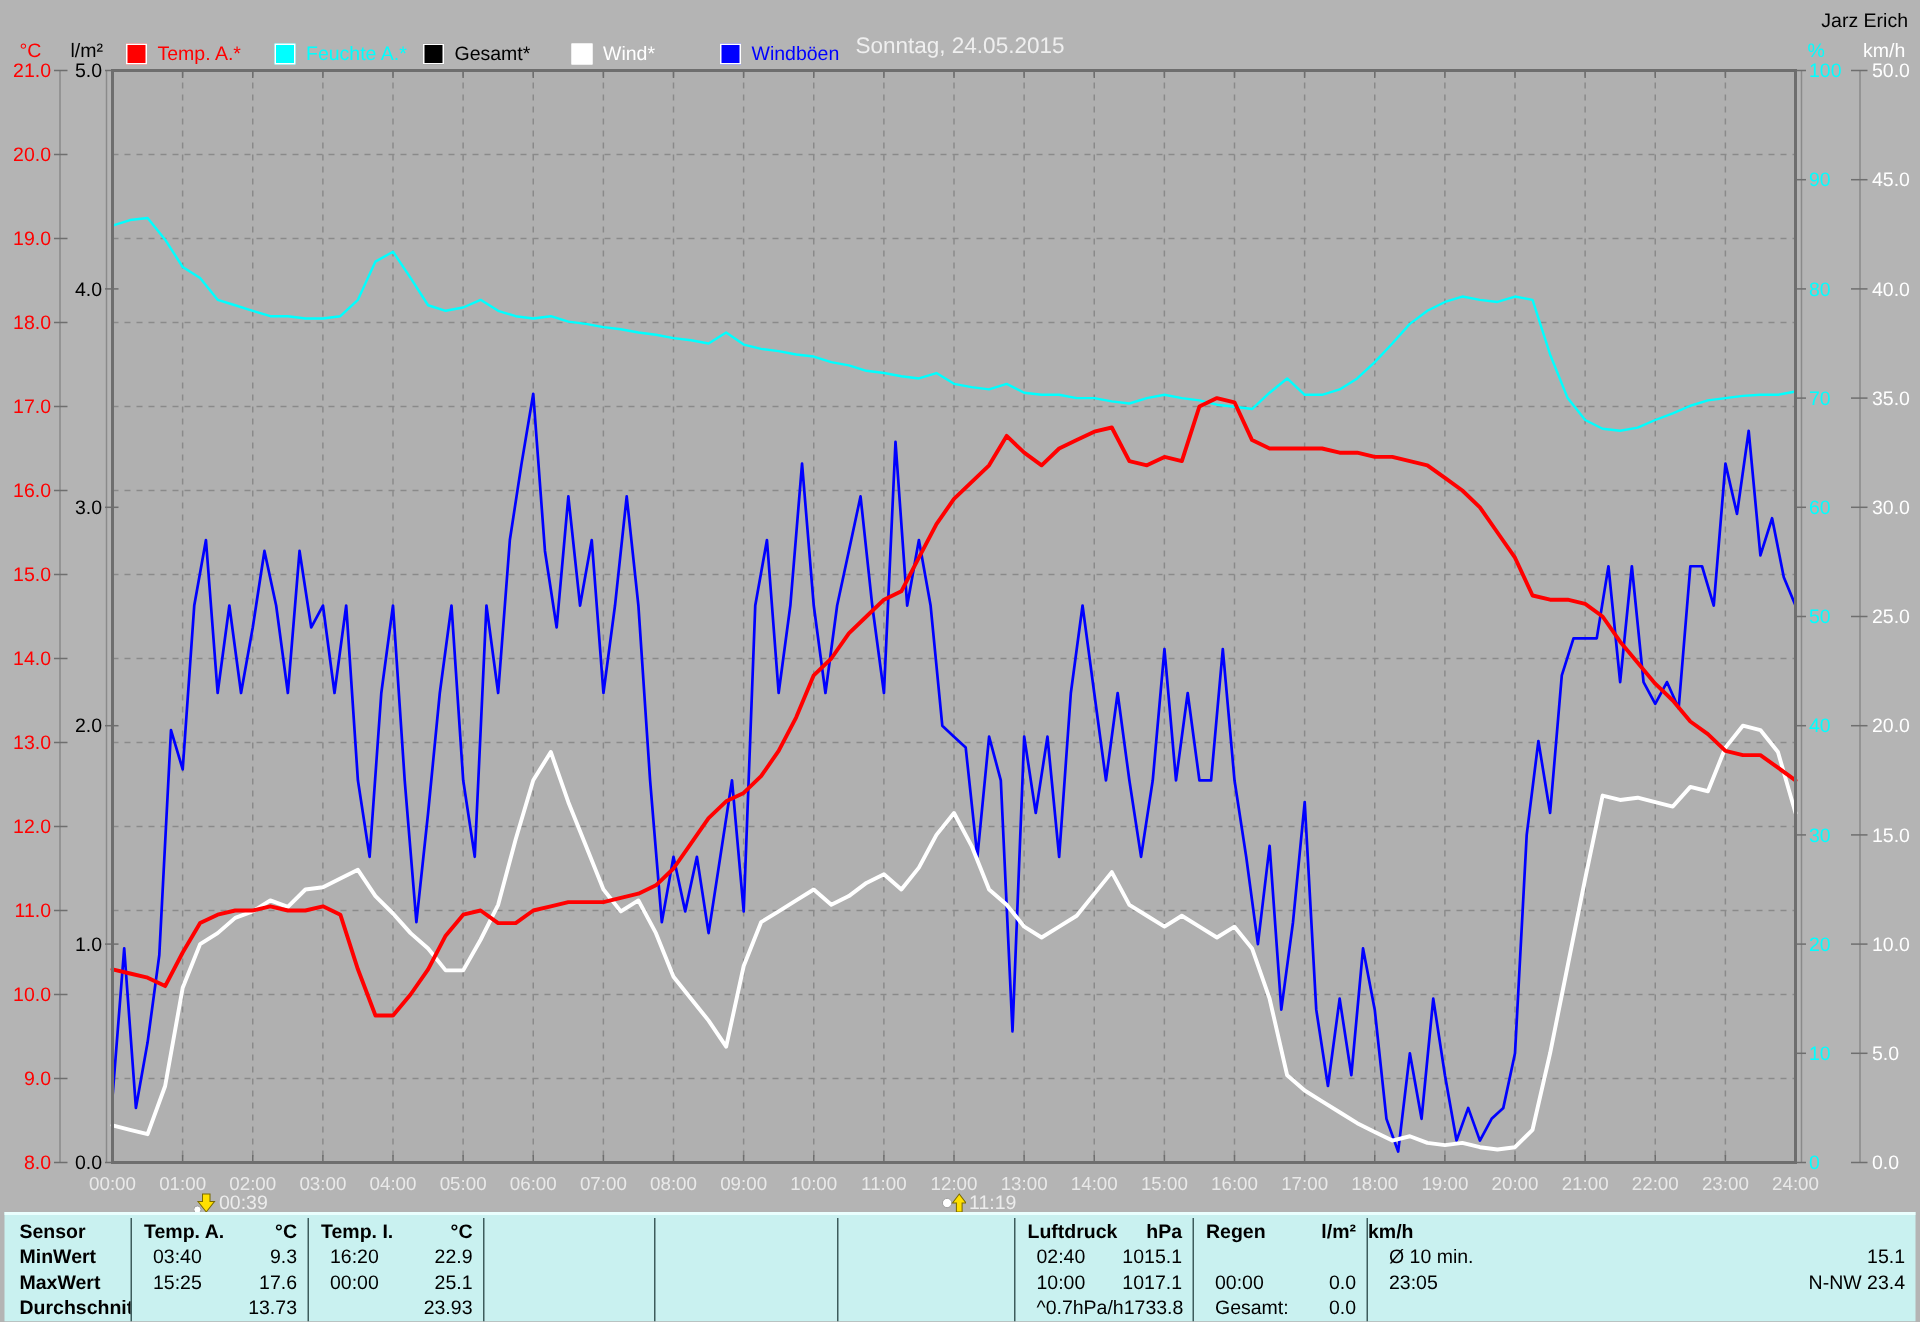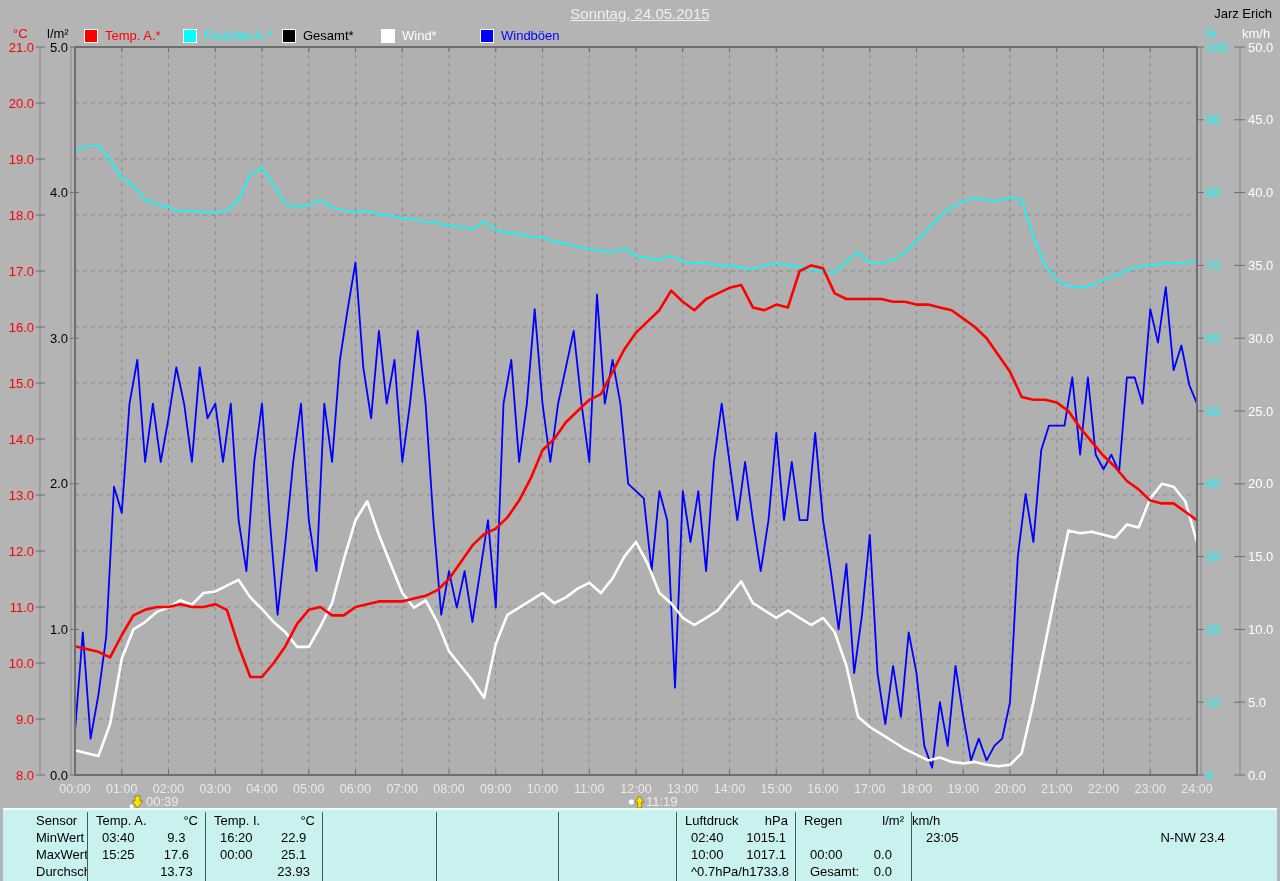--- a/index.html
+++ b/index.html
@@ -1,41 +1,41 @@
 <!DOCTYPE html>
 <html><head>
 <meta charset="utf-8">
 <style>
   html,body{margin:0;padding:0;background:#b4b4b4;width:1280px;height:881px;overflow:hidden;
     font-family:"Liberation Sans",sans-serif;}
   #app{position:relative;width:1280px;height:881px;background:#b4b4b4;}
-  #title{position:absolute;top:5px;left:0;width:100%;text-align:center;color:#efefef;font-size:15px;text-decoration:underline;}
+  #title{position:absolute;top:22px;left:0;width:100%;text-align:center;color:#efefef;font-size:15px;}
   #user{position:absolute;top:6px;right:8px;color:#000000;font-size:13px;}
   #legend{position:absolute;top:28px;left:84px;display:flex;}
   .legend-item{display:flex;align-items:center;width:99px;}
   .legend-swatch{width:12px;height:12px;border:1px solid #ffffff;margin-right:7px;flex:none;}
   .legend-label{font-size:13px;white-space:nowrap;}
   #unit-c{position:absolute;top:26px;left:13px;color:#ff0000;font-size:13px;}
   #unit-lm2{position:absolute;top:26px;left:47px;color:#000;font-size:13px;}
   #unit-pct{position:absolute;top:26px;left:1205px;color:#00ffff;font-size:13px;}
   #unit-kmh{position:absolute;top:26px;left:1242px;color:#ffffff;font-size:13px;}
   #chart-svg{position:absolute;top:0;left:0;}
   #markers{position:absolute;top:0;left:0;width:100%;height:100%;pointer-events:none;}
   .time-marker{position:absolute;display:flex;align-items:center;color:#ececec;font-size:13px;}
   .time-marker svg{margin-right:2px;}
   #stats-table{position:absolute;left:3px;right:3px;top:808px;bottom:0;background:#c9f1f0;
     border-top:2px solid #eafffe;display:grid;grid-template-columns:85px 118px 117px 114px 122px 118px 119px 116px 1fr;
     padding-top:2px;box-sizing:border-box;}
   .t-col{display:flex;flex-direction:column;border-right:1px solid #3d5c5c;overflow:hidden;}
   .t-col:last-child{border-right:none;}
   .t-row{height:17px;line-height:17px;font-size:13px;color:#000;display:flex;white-space:nowrap;}
-  .t-label{font-weight:normal;padding-left:10px;margin-left:23px;}
-  .t-head{font-weight:normal;}
+  .t-label{font-weight:bold;padding-left:10px;}
+  .t-head{font-weight:bold;}
   .t-time{flex:1 1 55%;padding-left:14px;}
-  .t-val{flex:1 1 45%;text-align:center;padding-right:7px;}
+  .t-val{flex:1 1 45%;text-align:right;padding-right:7px;}
   .t-hname{flex:1;padding-left:8px;}
   .t-hunit{text-align:right;padding-right:7px;}
 </style>
 </head>
 <body>
 
 <div id="app">
   <div id="title">Sonntag, 24.05.2015</div>
   <div id="user">Jarz Erich</div>
 
@@ -427,18 +427,22 @@
         <div class="t-row">
           <span class="t-time">Gesamt:</span>
           <span class="t-val">0.0</span>
         </div>
       </div>
       <div class="t-col">
         <div class="t-row t-head">
           <span class="t-hunit">km/h</span>
         </div>
         <div class="t-row">
+          <span class="t-time">Ø 10 min.</span>
+          <span class="t-val">15.1</span>
+        </div>
+        <div class="t-row">
           <span class="t-time">23:05</span>
           <span class="t-val">N-NW 23.4</span>
         </div>
       </div>
     </div>
 </div>
 
 </body></html>

